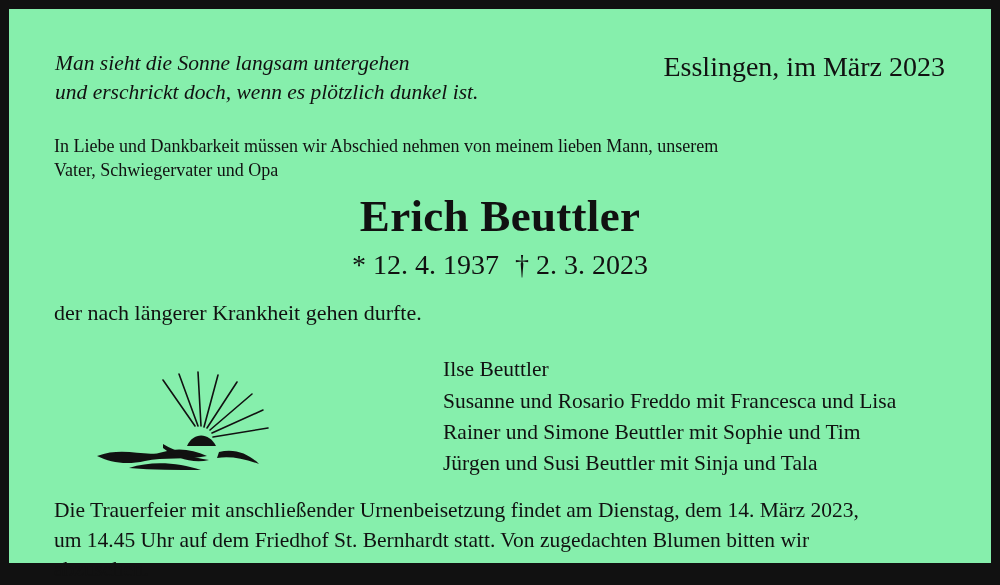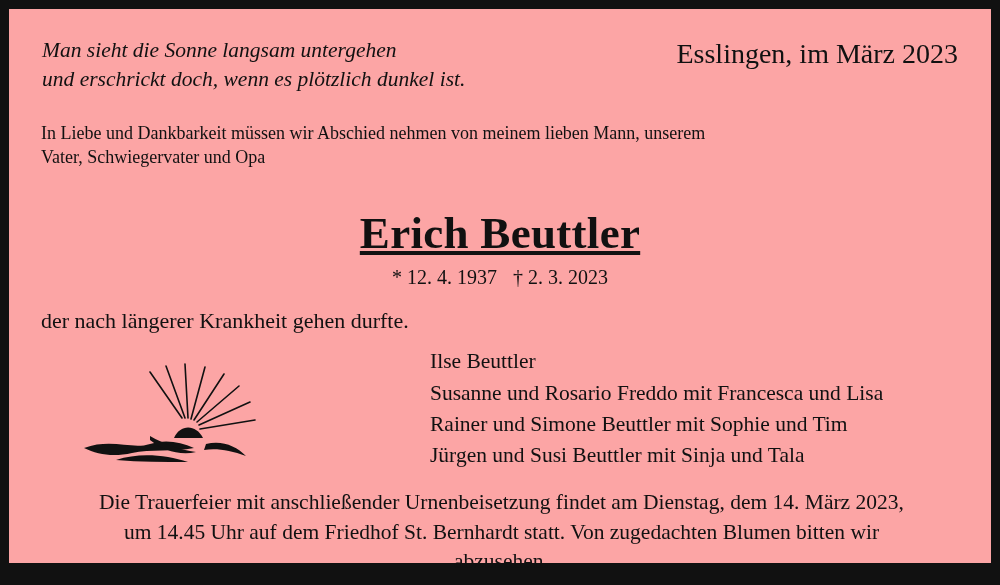--- a/index.html
+++ b/index.html
@@ -11,23 +11,23 @@
     width: 1000px;
     height: 585px;
     overflow: hidden;
     font-family: "Liberation Serif", serif;
   }
   .obituary {
     position: relative;
     box-sizing: border-box;
     width: 1000px;
     height: 572px;
-    background: #fca5a5;
+    background: #86efac;
     border: 9px solid #111111;
-    padding: 1px;
+    padding: 14px;
   }
   .inner {
     position: relative;
     box-sizing: border-box;
     width: 100%;
     height: 100%;
     padding: 26px 28px 18px 28px;
   }
   .top-row {
     display: flex;
@@ -55,40 +55,39 @@
     font-size: 18px;
     line-height: 1.34;
     color: #111111;
     padding-left: 3px;
   }
   .name {
     text-align: center;
     font-weight: bold;
     font-size: 45px;
     letter-spacing: 0.3px;
-    margin-top: 38px;
+    margin-top: 8px;
     color: #111111;
-    text-decoration: underline;
   }
   .dates {
     text-align: center;
-    font-size: 20px;
+    font-size: 28px;
     margin-top: 7px;
     color: #111111;
   }
   .dates .sep { display: inline-block; width: 16px; }
   .after {
     margin-top: 19px;
     font-size: 22px;
     color: #111111;
     padding-left: 3px;
   }
   .middle {
     position: relative;
-    margin-top: 12px;
+    margin-top: 28px;
     min-height: 130px;
   }
   .emblem {
     position: absolute;
     left: 16px;
     top: 6px;
     width: 210px;
     height: 120px;
   }
   .family {
@@ -96,21 +95,20 @@
     font-size: 21.5px;
     line-height: 1.45;
     color: #111111;
   }
   .closing {
     margin-top: 12px;
     font-size: 21.5px;
     line-height: 1.36;
     color: #111111;
     padding-left: 3px;
-    text-align: center;
   }
 </style>
 </head>
 <body>
 
 <div class="obituary">
   <div class="inner">
 
     <div class="top-row">
       <div class="verse">

